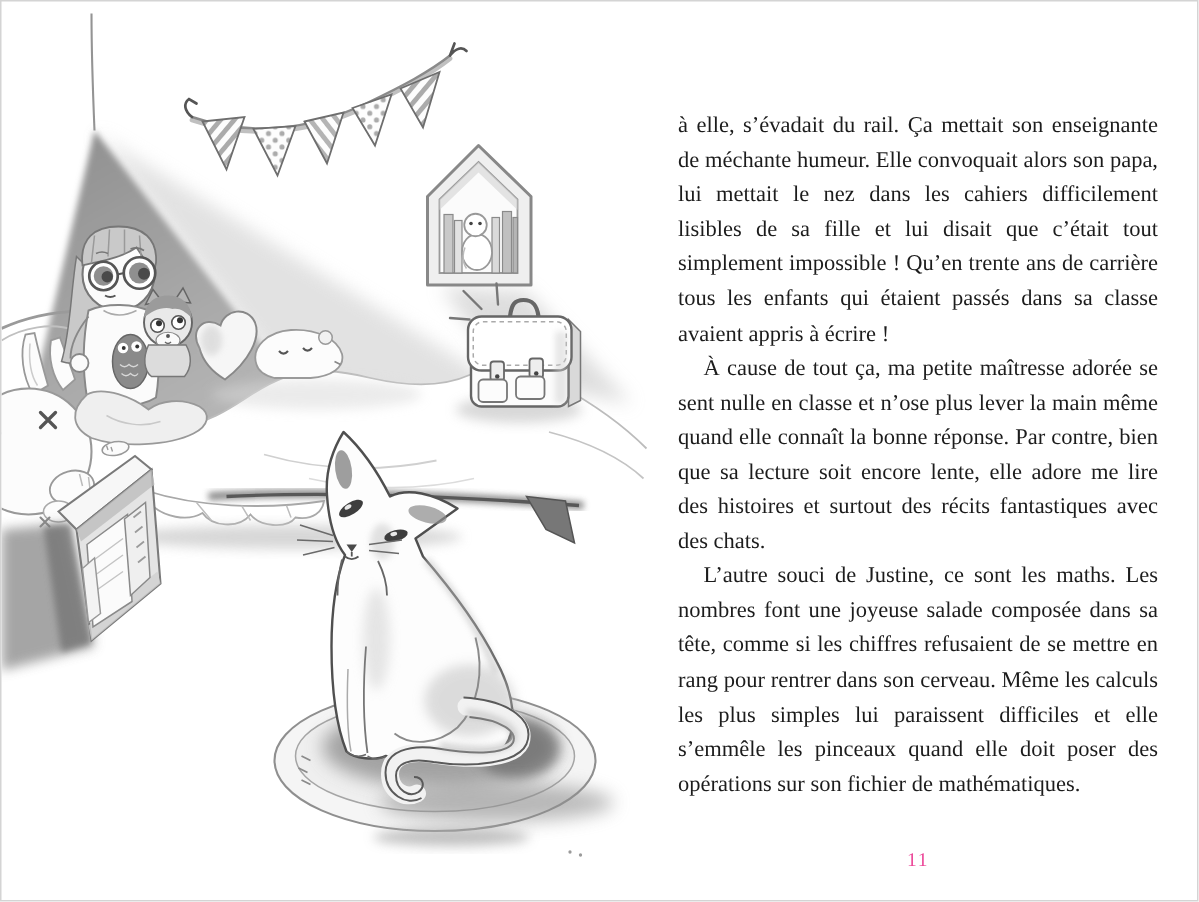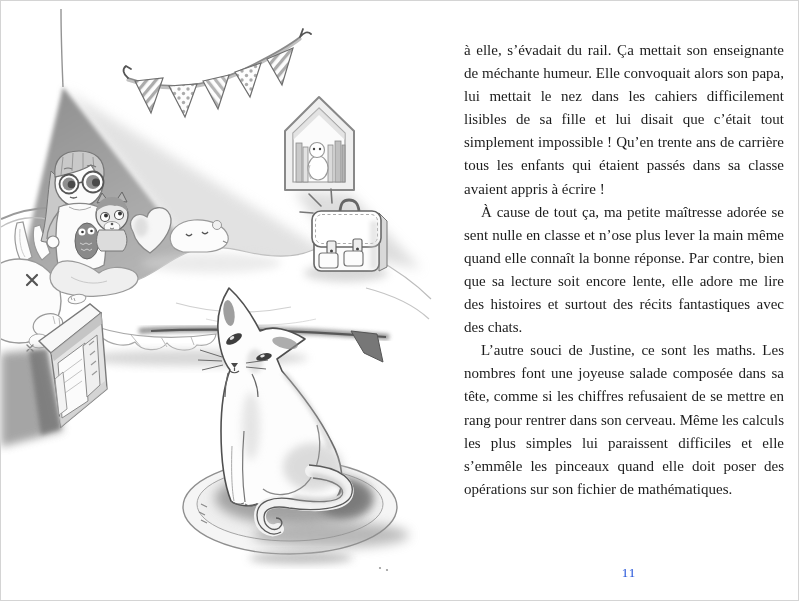--- a/index.html
+++ b/index.html
@@ -8,32 +8,31 @@
   html,body{margin:0;padding:0;background:#e9e9e9;}
   .screen{
     position:relative; width:797px; height:599px; margin:0 auto;
     background:var(--paper); border:1px solid var(--border);
     overflow:hidden; box-sizing:content-box;
     font-family:"Liberation Serif", serif;
   }
   .illustration{position:absolute; left:0; top:0; width:440px; height:601px;}
   .illustration svg{display:block;}
   .text-column{
-    position:absolute; left:451px; top:38px; width:320px;
+    position:absolute; left:451px; top:72px; width:320px;
     color:var(--ink);
     font:15px/23.1px "Liberation Serif", serif;
     text-align:justify;
-    margin-left:12px;
   }
   .text-column p{margin:0; padding:0;}
   .text-column p.indent{text-indent:17px;}
   .page-number{
-    position:absolute; left:468px; top:564px; width:320px;
+    position:absolute; left:451px; top:564px; width:320px;
     text-align:center; font:13px "Liberation Serif", serif;
-    letter-spacing:1px; color:#1d4ed8;
+    letter-spacing:1px; color:#ec4899;
   }
 </style>
 </head>
 <body>
 
 <div class="screen">
 
   <div class="illustration">
     <svg width="440" height="601" viewBox="0 0 440 601" role="img" aria-label="Dessin au crayon : une fillette à lunettes assise sur son lit entouré de peluches, sous une guirlande de fanions, avec une étagère maison, un cartable et un chat élégant assis sur un tapis rond.">
       <defs>

